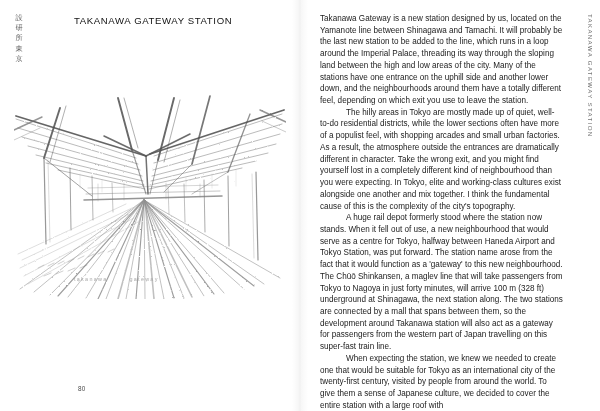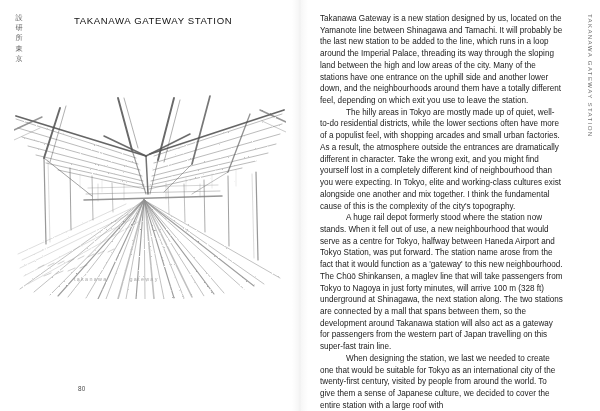--- a/index.html
+++ b/index.html
@@ -325,21 +325,21 @@
     </div>
 
     <div class="folio folio-left">80</div>
   </div>
 
   <div class="page-right">
     <div class="body-col">
       <p>Takanawa Gateway is a new station designed by us, located on the Yamanote line between Shinagawa and Tamachi. It will probably be the last new station to be added to the line, which runs in a loop around the Imperial Palace, threading its way through the sloping land between the high and low areas of the city. Many of the stations have one entrance on the uphill side and another lower down, and the neighbourhoods around them have a totally different feel, depending on which exit you use to leave the station.</p>
       <p>The hilly areas in Tokyo are mostly made up of quiet, well-to-do residential districts, while the lower sections often have more of a populist feel, with shopping arcades and small urban factories. As a result, the atmosphere outside the entrances are dramatically different in character. Take the wrong exit, and you might find yourself lost in a completely different kind of neighbourhood than you were expecting. In Tokyo, elite and working-class cultures exist alongside one another and mix together. I think the fundamental cause of this is the complexity of the city's topography.</p>
       <p>A huge rail depot formerly stood where the station now stands. When it fell out of use, a new neighbourhood that would serve as a centre for Tokyo, halfway between Haneda Airport and Tokyo Station, was put forward. The station name arose from the fact that it would function as a 'gateway' to this new neighbourhood. The Chūō Shinkansen, a maglev line that will take passengers from Tokyo to Nagoya in just forty minutes, will arrive 100 m (328 ft) underground at Shinagawa, the next station along. The two stations are connected by a mall that spans between them, so the development around Takanawa station will also act as a gateway for passengers from the western part of Japan travelling on this super-fast train line.</p>
-      <p>When designing the station, we last we needed to create one that would be suitable for Tokyo as an international city of the twenty-first century, visited by people from around the world. To give them a sense of Japanese culture, we decided to cover the entire station with a large roof with</p>
+      <p>When expecting the station, we knew we needed to create one that would be suitable for Tokyo as an international city of the twenty-first century, visited by people from around the world. To give them a sense of Japanese culture, we decided to cover the entire station with a large roof with</p>
     </div>
 
     <div class="running-head">TAKANAWA GATEWAY STATION</div>
 
   </div>
 
   <div class="gutter"></div>
 </div>
 
 </body></html>

